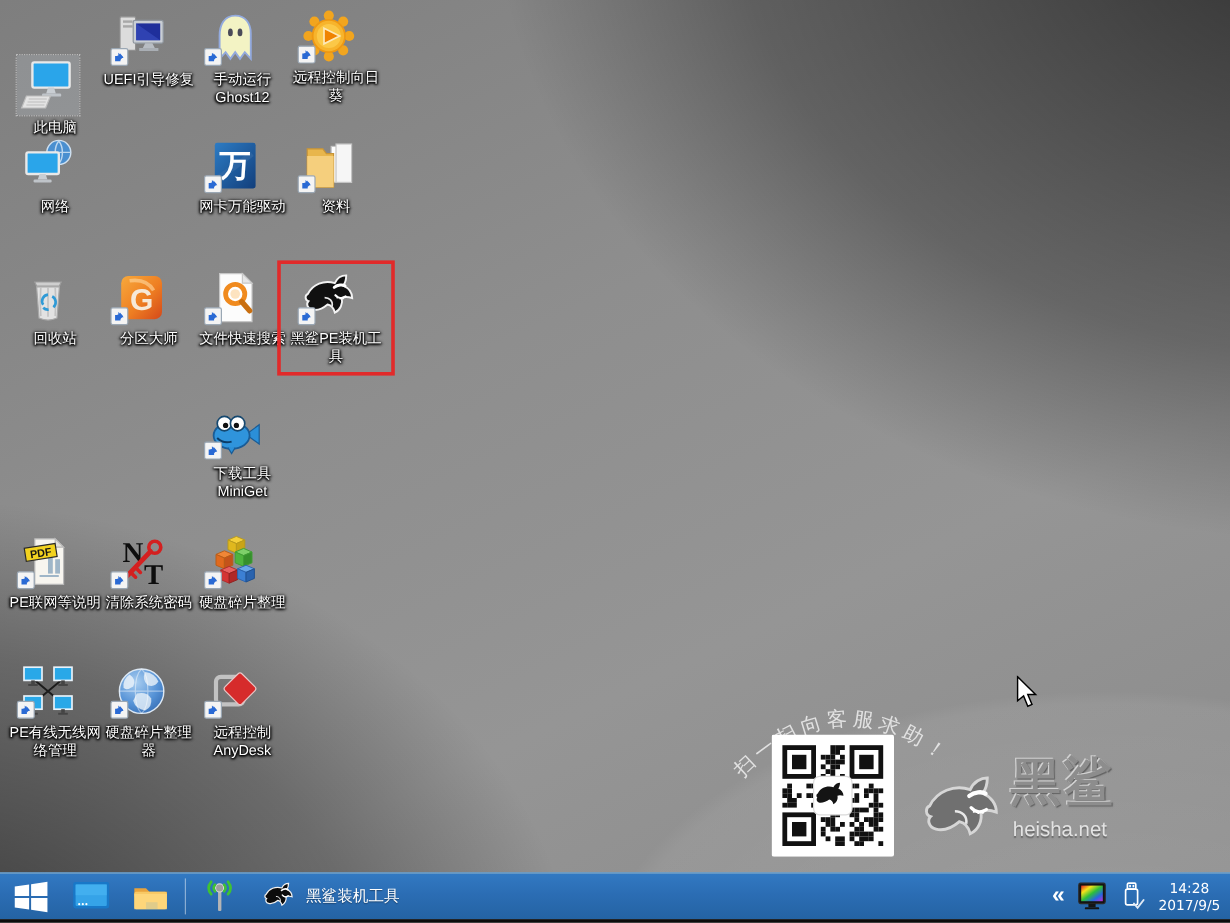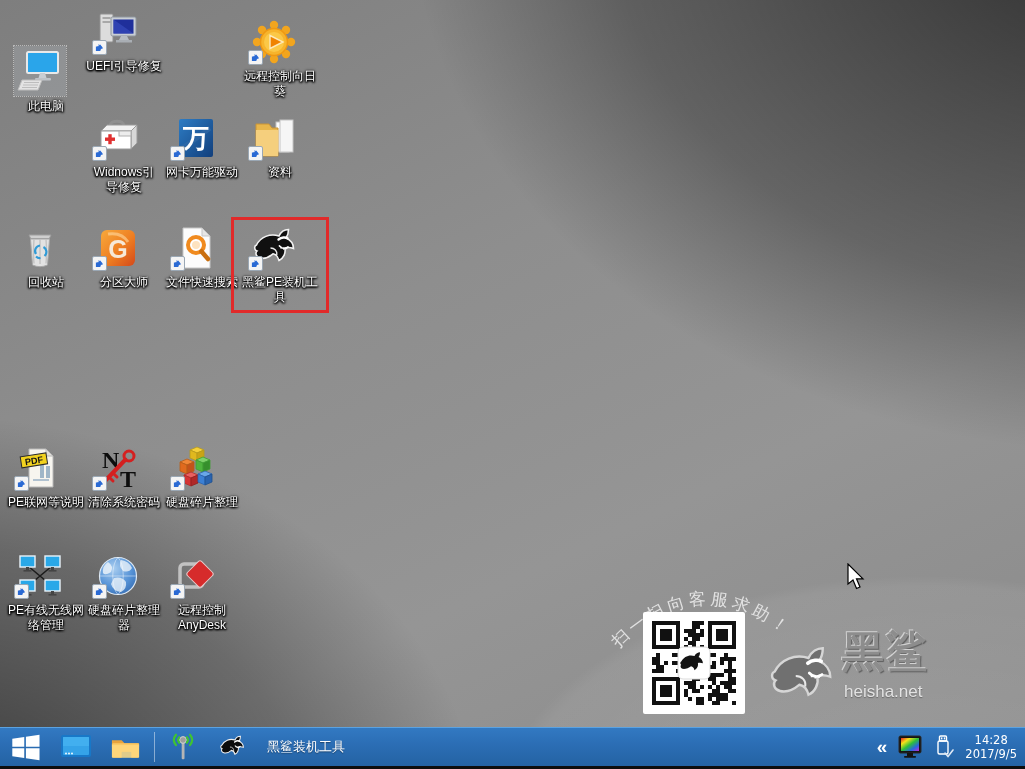--- a/index.html
+++ b/index.html
@@ -54,21 +54,21 @@
   #cursor{position:absolute;left:846px;top:563px;z-index:9;}
   
   #taskbar{
     position:absolute;left:0;bottom:0;width:1025px;height:42px;box-sizing:border-box;
     background:linear-gradient(#3279c2 0%,#2b6db4 45%,#2463a3 100%);
     border-top:1px solid #5ba2e0;border-bottom:3px solid #0d0d0d;
     display:flex;align-items:center;z-index:10;
   }
   .tb-btn{height:38px;display:flex;align-items:center;justify-content:center;padding:0 9px;}
   .tb-sep{width:1px;height:30px;background:rgba(255,255,255,0.45);margin:0 4px;}
-  #task-app{display:flex;align-items:center;gap:20px;padding:0 10px;height:38px;}
+  #task-app{display:flex;align-items:center;gap:8px;padding:0 10px;height:38px;}
   #task-app-label{color:#fff;font-size:13px;text-shadow:0 1px 1px rgba(0,0,0,0.4);}
   #tray{margin-left:auto;display:flex;align-items:center;gap:10px;padding-right:8px;}
   #tray-expand{color:#fff;font-size:19px;font-weight:bold;line-height:1;margin-top:-2px;}
   #clock{color:#fff;font-size:11.5px;line-height:14px;text-align:center;font-family:"DejaVu Sans",sans-serif;}
 </style>
 </head>
 <body>
 
 <div id="desktop">
     <div class="cell selected" style="left: 1px; top: 6px; margin-top: 40px;">
@@ -97,21 +97,38 @@
         </svg>
         <span class="shortcut">
           <svg width="9" height="9" viewBox="0 0 10 10">
             <path d="M1 9 L1 4 L4 4 L4 1 L9 6 L6 6 L6 9 Z" fill="#2a6ad4" transform="rotate(0)"></path>
             <path d="M2 8 L2 5 Q2 3.5 4 3.5 L5.5 3.5 L5.5 1.5 L8.5 5 L5.5 8 L5.5 6 L4 6 Q3 6 3 7 L3 8 Z" fill="#2a6ad4"></path>
           </svg>
         </span>
       </div>
       <span class="label">UEFI引导修复</span>
     </div>
-    <div class="cell" style="left: 235px; top: 16px;">
+    <div class="cell" style="left: 157px; top: 6px;">
+      <div class="iconbox">
+        <svg width="48" height="48" viewBox="0 0 48 48">
+    <path d="M24 5 C14.5 5 11 13 11 22 L11 41 L16 35.5 L20 41 L24 35.5 L28 41 L32 35.5 L37 41 L37 20 C37 12 33 5 24 5 Z" fill="#f3f3c4" stroke="#93aade" stroke-width="1.6"></path>
+    <ellipse cx="20" cy="19" rx="2" ry="3.2" fill="#4a4a58"></ellipse>
+    <ellipse cx="28" cy="19" rx="2" ry="3.2" fill="#4a4a58"></ellipse>
+        </svg>
+        <span class="shortcut">
+          <svg width="9" height="9" viewBox="0 0 10 10">
+            <path d="M1 9 L1 4 L4 4 L4 1 L9 6 L6 6 L6 9 Z" fill="#2a6ad4" transform="rotate(0)"></path>
+            <path d="M2 8 L2 5 Q2 3.5 4 3.5 L5.5 3.5 L5.5 1.5 L8.5 5 L5.5 8 L5.5 6 L4 6 Q3 6 3 7 L3 8 Z" fill="#2a6ad4"></path>
+          </svg>
+        </span>
+      </div>
+      <span class="label">手动运行
+Ghost12</span>
+    </div>
+    <div class="cell" style="left: 235px; top: 4px;">
       <div class="iconbox">
         <svg width="48" height="48" viewBox="0 0 48 48">
     <g fill="#f2a51e">
       <circle cx="24" cy="7" r="4.2"></circle>
             <circle cx="24" cy="41" r="4.2"></circle>
             <circle cx="7" cy="24" r="4.2"></circle>
             <circle cx="41" cy="24" r="4.2"></circle>
       <circle cx="12" cy="12" r="4.2"></circle>
             <circle cx="36" cy="12" r="4.2"></circle>
             <circle cx="12" cy="36" r="4.2"></circle>
@@ -124,40 +141,31 @@
         <span class="shortcut">
           <svg width="9" height="9" viewBox="0 0 10 10">
             <path d="M1 9 L1 4 L4 4 L4 1 L9 6 L6 6 L6 9 Z" fill="#2a6ad4" transform="rotate(0)"></path>
             <path d="M2 8 L2 5 Q2 3.5 4 3.5 L5.5 3.5 L5.5 1.5 L8.5 5 L5.5 8 L5.5 6 L4 6 Q3 6 3 7 L3 8 Z" fill="#2a6ad4"></path>
           </svg>
         </span>
       </div>
       <span class="label">远程控制向日
 葵</span>
     </div>
-    <div class="cell" style="left: 79px; top: 112px;">
-      <div class="iconbox">
-        <svg width="48" height="48" viewBox="0 0 48 48">
-    <path d="M16 12 C16 5.5 30 5.5 30 12" stroke="#8f8f8f" stroke-width="3" fill="none"></path>
-    <path d="M7 17 L13 11 L43 11 L37 17 Z" fill="#f1f1f1" stroke="#9a9a9a"></path>
-    <path d="M37 17 L43 11 L43 29 L37 35 Z" fill="#d8d8d8" stroke="#9a9a9a"></path>
-    <rect x="7" y="17" width="30" height="18" fill="#ffffff" stroke="#9a9a9a"></rect>
-    <rect x="11" y="23.5" width="10" height="3.4" fill="#e03030"></rect>
-    <rect x="14.3" y="20.2" width="3.4" height="10" fill="#e03030"></rect>
-    <rect x="25" y="17" width="12" height="5" fill="#ececec" stroke="#b0b0b0"></rect>
-        </svg>
-        <span class="shortcut">
-          <svg width="9" height="9" viewBox="0 0 10 10">
-            <path d="M1 9 L1 4 L4 4 L4 1 L9 6 L6 6 L6 9 Z" fill="#2a6ad4" transform="rotate(0)"></path>
-            <path d="M2 8 L2 5 Q2 3.5 4 3.5 L5.5 3.5 L5.5 1.5 L8.5 5 L5.5 8 L5.5 6 L4 6 Q3 6 3 7 L3 8 Z" fill="#2a6ad4"></path>
-          </svg>
-        </span>
-      </div>
-      <span class="label">Widnows引
-导修复</span>
+    <div class="cell" style="left: 1px; top: 112px;">
+      <div class="iconbox">
+        <svg width="48" height="48" viewBox="0 0 48 48">
+    <circle cx="33" cy="13" r="10" fill="#4a8fd0" stroke="#cfe0f0" stroke-width="1.2"></circle>
+    <path d="M23.5 13 h19 M33 3.5 c-4 5 -4 14 0 19 M33 3.5 c4 5 4 14 0 19" stroke="#bcd6ee" stroke-width="1.2" fill="none"></path>
+    <rect x="6" y="13" width="27" height="18" rx="1.5" fill="#2aa5ea" stroke="#e9e9e9" stroke-width="2"></rect>
+    <path d="M17 31 h5 l1.5 4.5 h-8 Z" fill="#c9ced3"></path>
+    <rect x="12" y="35.5" width="15" height="2.5" rx="1" fill="#bfc4c9"></rect>
+        </svg>
+      </div>
+      <span class="label">网络</span>
     </div>
     <div class="cell" style="left: 157px; top: 112px;">
       <div class="iconbox">
         <svg width="48" height="48" viewBox="0 0 48 48">
     <defs>
             <linearGradient id="wang" x1="0" y1="0" x2="1" y2="1">
       <stop offset="0" stop-color="#2d7cc4"></stop>
               <stop offset="1" stop-color="#123f7c"></stop>
             </linearGradient>
           </defs>
@@ -258,20 +266,42 @@
         </svg>
         <span class="shortcut">
           <svg width="9" height="9" viewBox="0 0 10 10">
             <path d="M1 9 L1 4 L4 4 L4 1 L9 6 L6 6 L6 9 Z" fill="#2a6ad4" transform="rotate(0)"></path>
             <path d="M2 8 L2 5 Q2 3.5 4 3.5 L5.5 3.5 L5.5 1.5 L8.5 5 L5.5 8 L5.5 6 L4 6 Q3 6 3 7 L3 8 Z" fill="#2a6ad4"></path>
           </svg>
         </span>
       </div>
       <span class="label">黑鲨PE装机工
 具</span>
+    </div>
+    <div class="cell" style="left: 157px; top: 334px;">
+      <div class="iconbox">
+        <svg width="48" height="48" viewBox="0 0 48 48">
+    <path d="M33 26 l11 -8 v16 Z" fill="#2b8fd8" stroke="#1a5c96"></path>
+    <ellipse cx="21" cy="27" rx="15" ry="11" fill="#2f94dc" stroke="#1a5c96" stroke-width="1.5"></ellipse>
+    <path d="M18 37 l3 5 l3 -5" fill="#2b8fd8" stroke="#1a5c96"></path>
+    <circle cx="15" cy="17" r="6" fill="#fff" stroke="#16486f" stroke-width="1.4"></circle>
+    <circle cx="26" cy="17" r="6" fill="#fff" stroke="#16486f" stroke-width="1.4"></circle>
+    <circle cx="16" cy="18.5" r="2.2" fill="#111"></circle>
+          <circle cx="25" cy="18.5" r="2.2" fill="#111"></circle>
+    <path d="M9 29 q5 5 12 3" stroke="#0c3c66" stroke-width="1.6" fill="none"></path>
+        </svg>
+        <span class="shortcut">
+          <svg width="9" height="9" viewBox="0 0 10 10">
+            <path d="M1 9 L1 4 L4 4 L4 1 L9 6 L6 6 L6 9 Z" fill="#2a6ad4" transform="rotate(0)"></path>
+            <path d="M2 8 L2 5 Q2 3.5 4 3.5 L5.5 3.5 L5.5 1.5 L8.5 5 L5.5 8 L5.5 6 L4 6 Q3 6 3 7 L3 8 Z" fill="#2a6ad4"></path>
+          </svg>
+        </span>
+      </div>
+      <span class="label">下载工具
+MiniGet</span>
     </div>
     <div class="cell" style="left: 1px; top: 442px;">
       <div class="iconbox">
         <svg width="48" height="48" viewBox="0 0 48 48">
     <path d="M13 5 h17 l7 7 v31 h-24 Z" fill="#f7f5ef" stroke="#b8b8b8"></path>
     <path d="M30 5 l7 7 h-7 Z" fill="#e2e0da" stroke="#b8b8b8"></path>
     <rect x="24" y="18" width="4" height="16" fill="#9fb6c8"></rect>
           <rect x="30" y="22" width="4" height="12" fill="#9fb6c8"></rect>
     <path d="M17 36 h16" stroke="#9fb6c8" stroke-width="1.6"></path>
     <g transform="rotate(-9 17 17)">

